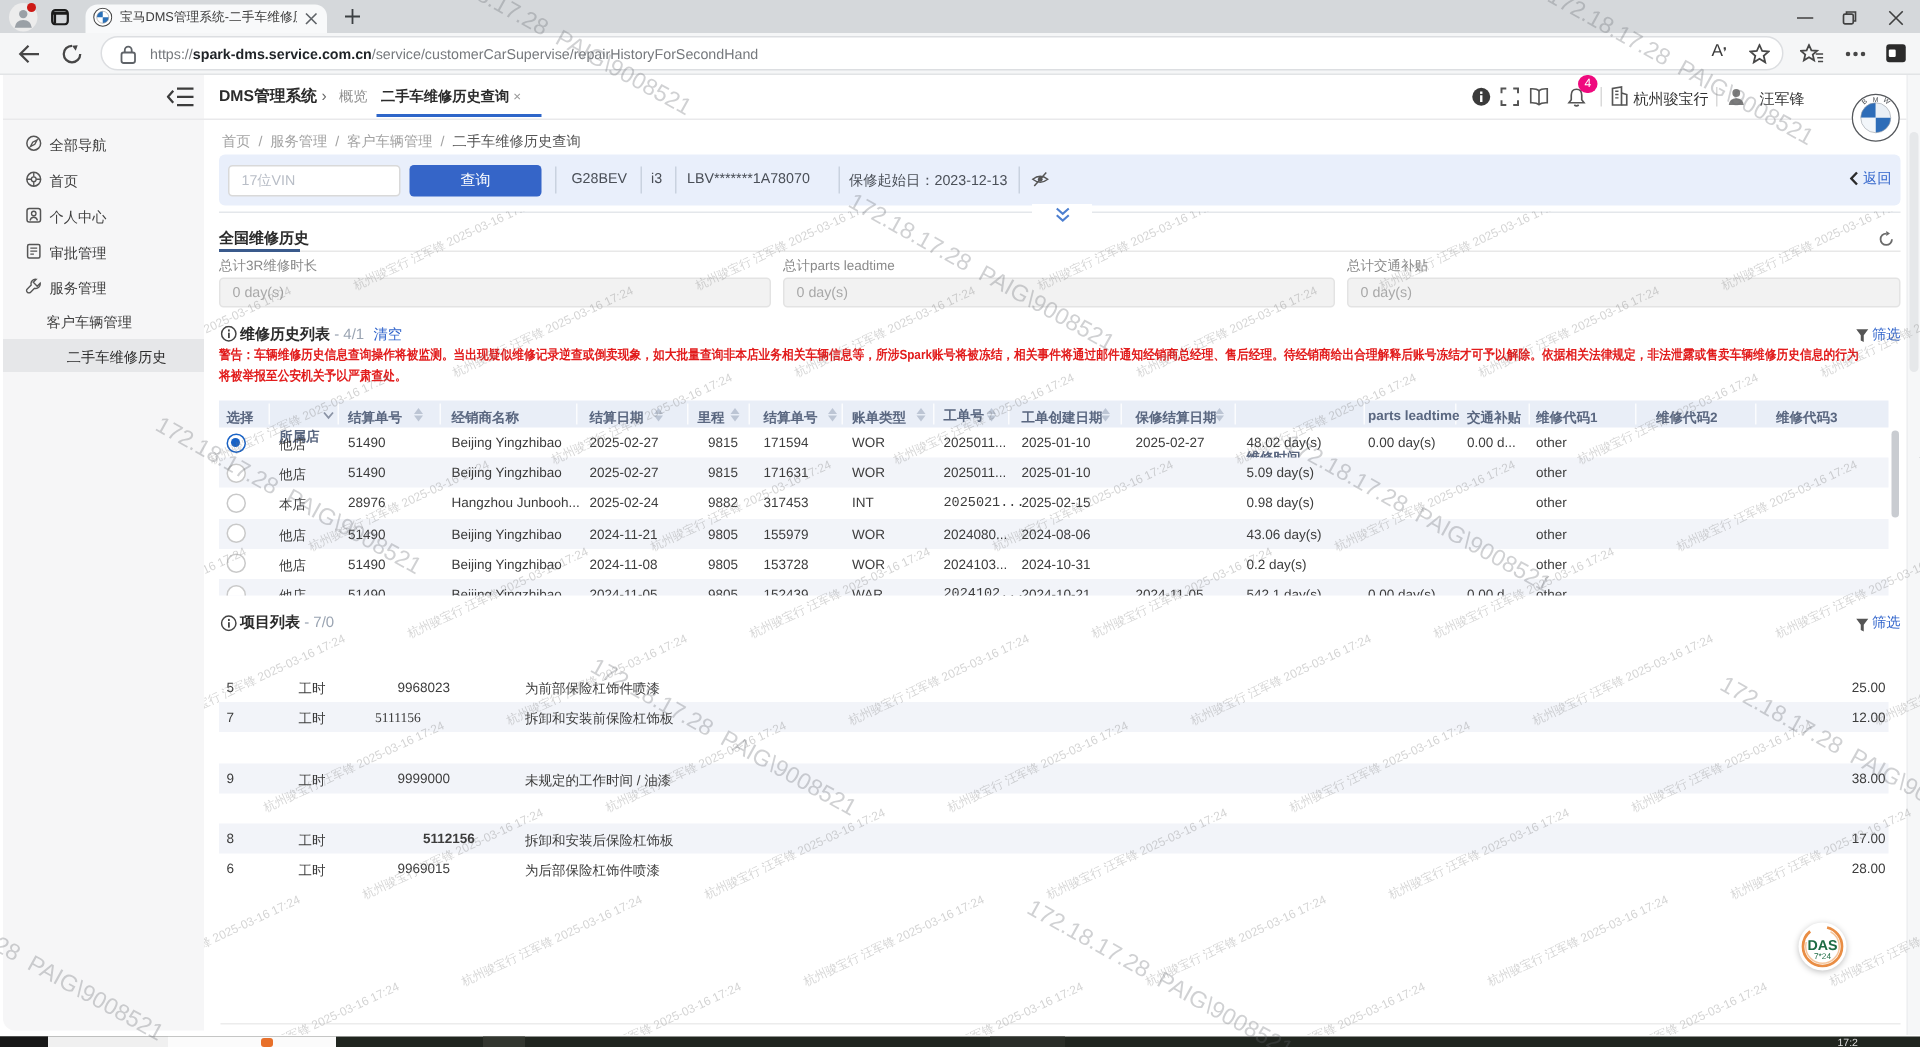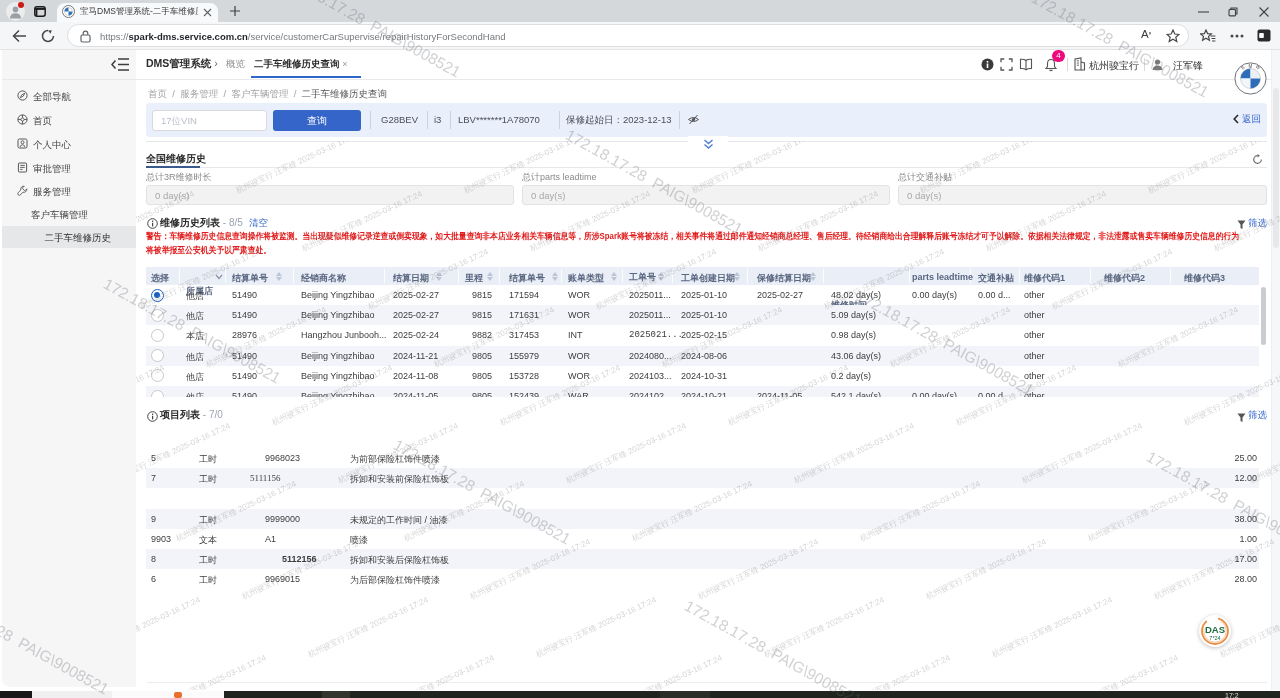--- a/index.html
+++ b/index.html
@@ -265,21 +265,21 @@
     <div class="abs" style="left:762px; top:91px; font-size:9px; color:#8a8a8a;">总计交通补贴</div>
     <div class="dinput" style="left:10px; width:368px;">0 day(s)</div>
     <div class="dinput" style="left:386px; width:368px;">0 day(s)</div>
     <div class="dinput" style="left:762px; width:369px;">0 day(s)</div>
 
     <div class="abs" style="left:11px; top:135px;"><svg width="11" height="11" viewBox="0 0 11 11">
           <circle cx="5.5" cy="5.5" r="4.8" fill="none" stroke="#444" stroke-width="1"></circle>
           <rect x="5" y="2.6" width="1.2" height="1.4" fill="#444"></rect>
           <rect x="5" y="4.8" width="1.2" height="3.6" fill="#444"></rect>
         </svg></div>
-    <div class="abs" style="left:24px; top:136px; font-size:10px; font-weight:bold; color:#2b2b2b;">维修历史列表 <span style="font-weight:normal; color:#9aa4b2;">- 8/5</span></div>
+    <div class="abs" style="left:24px; top:136px; font-size:10px; font-weight:bold; color:#2b2b2b;">维修历史列表 <span style="font-weight:normal; color:#9aa4b2;">- 4/1</span></div>
     <div class="abs blue" style="left:113px; top:137px; font-size:9.5px;">清空</div>
     <div class="abs" style="left:1101px; top:136px;"><svg width="9" height="10" viewBox="0 0 9 10">
           <path d="M0.5 0.5 H8.5 L5.5 4.5 V9 L3.5 8 V4.5 Z" fill="#555"></path>
         </svg></div>
     <div class="abs blue" style="left:1112px; top:137px; font-size:9.5px;">筛选</div>
     <div class="warn" style="top:151px;">警告：车辆维修历史信息查询操作将被监测。当出现疑似维修记录逆查或倒卖现象，如大批量查询非本店业务相关车辆信息等，所涉Spark账号将被冻结，相关事件将通过邮件通知经销商总经理、售后经理。待经销商给出合理解释后账号冻结才可予以解除。依据相关法律规定，非法泄露或售卖车辆维修历史信息的行为</div>
     <div class="warn" style="top:164.5px;">将被举报至公安机关予以严肃查处。</div>
 
     <div class="abs" style="left:10px; top:186.5px; width:1113px; height:18.5px; background:#e9eef7;">
       <div class="hsep" style="left:33px;"></div>
@@ -403,21 +403,21 @@
       </div>
       <div class="row gray" style="top:101px;">
         <div class="radio"></div>
         <div class="td" style="left:40px;">他店</div>
           <div class="td" style="left:86px;">51490</div>
           <div class="td" style="left:155px;">Beijing Yingzhibao</div>
           <div class="td" style="left:247px;">2024-11-05</div>
           <div class="td" style="left:326px;">9805</div>
           <div class="td" style="left:363px;">152439</div>
           <div class="td" style="left:422px;">WAR</div>
-          <div class="td" style="left:483px;">2024102...</div>
+          <div class="td" style="left:483px;font-family:Liberation Mono, monospace;">2024102...</div>
           <div class="td" style="left:535px;">2024-10-21</div>
           <div class="td" style="left:611px;">2024-11-05</div>
           <div class="td" style="left:685px;">542.1 day(s)</div>
           <div class="td" style="left:766px;">0.00 day(s)</div>
           <div class="td" style="left:832px;">0.00 d...</div>
           <div class="td" style="left:878px;">other</div>
       </div>
     </div>
     <div class="abs" style="left:1124.5px; top:207px; width:5px; height:58px; background:#c9ccd1; border-radius:3px;"></div>
 
@@ -453,27 +453,20 @@
           <div class="td" style="left:119px;">9964011</div>
           <div class="td" style="left:204px;">为左侧的门边装饰条喷漆</div>
           <div class="td" style="right:2px;">21.00</div>
         </div>
       <div class="row gray" style="top:60.6px;">
           <div class="td" style="left:5px;">9</div>
           <div class="td" style="left:53px;">工时</div>
           <div class="td" style="left:119px;">9999000</div>
           <div class="td" style="left:204px;">未规定的工作时间 / 油漆</div>
           <div class="td" style="right:2px;">38.00</div>
-        </div>
-      <div class="row" style="top:80.8px;">
-          <div class="td" style="left:5px;">9903</div>
-          <div class="td" style="left:53px;">文本</div>
-          <div class="td" style="left:119px;">A1</div>
-          <div class="td" style="left:204px;">喷漆</div>
-          <div class="td" style="right:2px;">1.00</div>
         </div>
       <div class="row gray" style="top:101px;">
           <div class="td" style="left:5px;">8</div>
           <div class="td" style="left:53px;">工时</div>
           <div class="td" style="left:136px;font-weight:bold;">5112156</div>
           <div class="td" style="left:204px;">拆卸和安装后保险杠饰板</div>
           <div class="td" style="right:2px;">17.00</div>
         </div>
       <div class="row" style="top:121.2px;">
           <div class="td" style="left:5px;">6</div>

